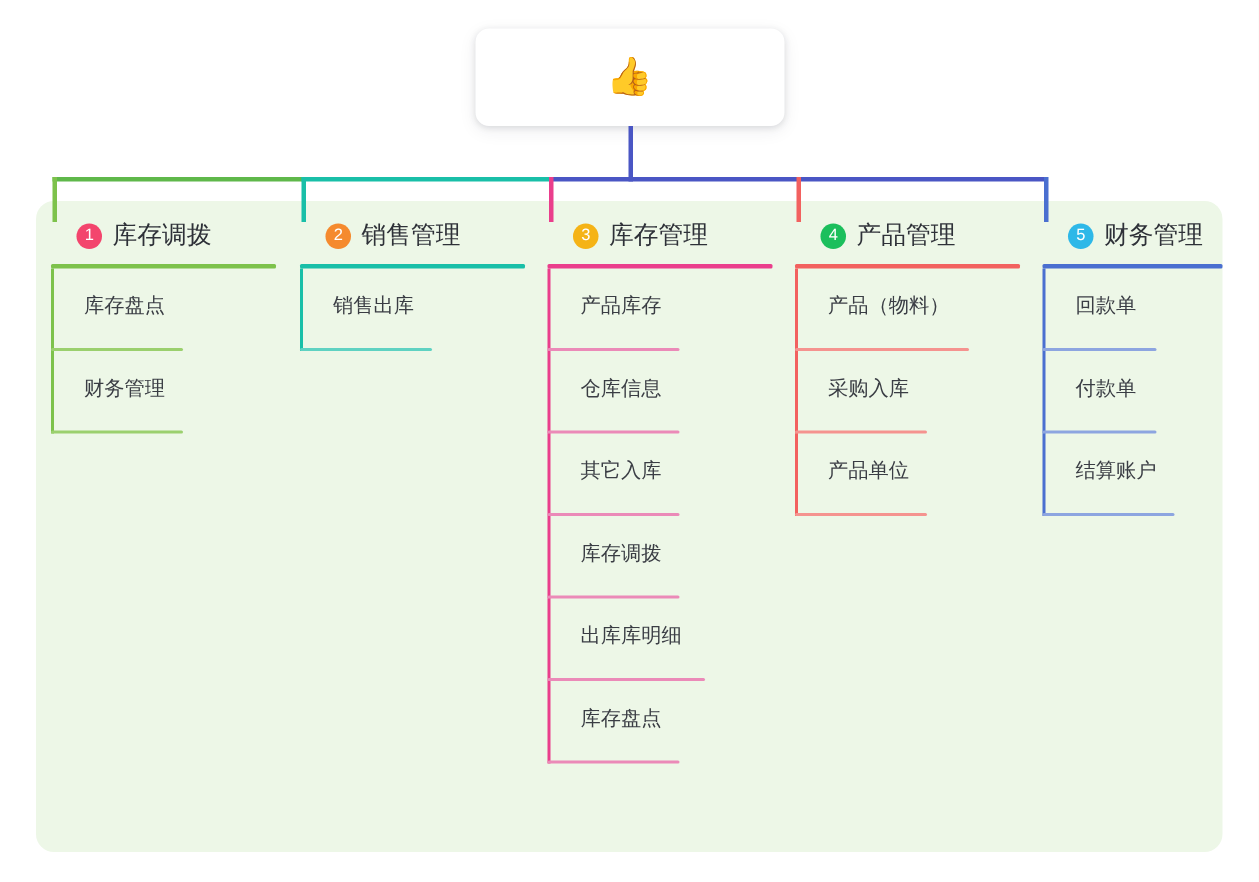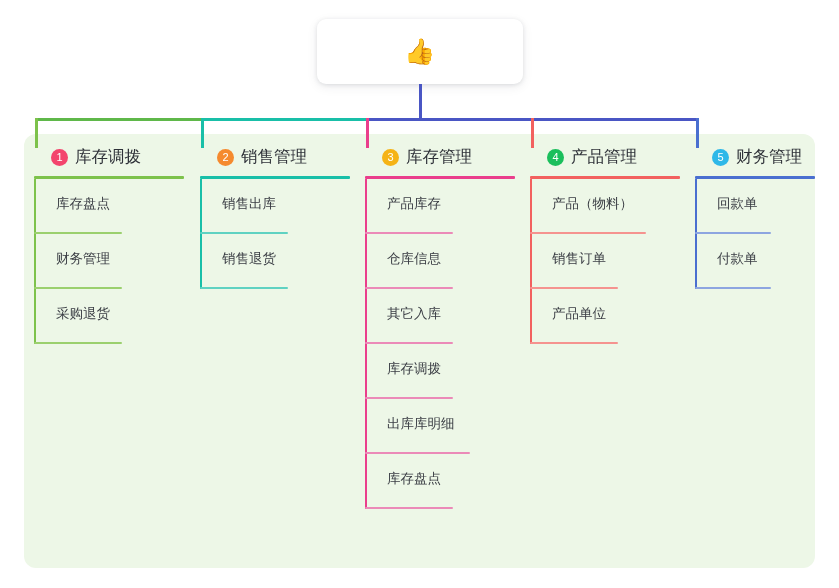--- a/index.html
+++ b/index.html
@@ -160,42 +160,32 @@
         <div class="leaf">
           <div class="spine" style="background: rgb(125, 194, 75);"></div>
           <div class="lbl">库存盘点</div>
           <div class="rule" style="background: rgb(155, 208, 110); width: 88px;"></div>
         </div>
         <div class="leaf">
           <div class="spine" style="background: rgb(125, 194, 75);"></div>
           <div class="lbl">财务管理</div>
           <div class="rule" style="background: rgb(155, 208, 110); width: 88px;"></div>
         </div>
-        <div class="leaf">
-          <div class="spine" style="background: rgb(125, 194, 75);"></div>
-          <div class="lbl">采购退货</div>
-          <div class="rule" style="background: rgb(155, 208, 110); width: 88px;"></div>
-        </div>
       </div>
       <div class="column" style="left: 200px; width: 150px;">
         <div class="col-head">
           <span class="badge" style="background: rgb(245, 138, 46);">2</span>
           <span class="col-title">销售管理</span>
         </div>
         <div class="head-rule" style="background: rgb(25, 191, 168); width: 150px;"></div>
         <div class="leaf">
           <div class="spine" style="background: rgb(25, 191, 168);"></div>
           <div class="lbl">销售出库</div>
           <div class="rule" style="background: rgb(95, 210, 194); width: 88px;"></div>
         </div>
-        <div class="leaf">
-          <div class="spine" style="background: rgb(25, 191, 168);"></div>
-          <div class="lbl">销售退货</div>
-          <div class="rule" style="background: rgb(95, 210, 194); width: 88px;"></div>
-        </div>
       </div>
       <div class="column" style="left: 365px; width: 150px;">
         <div class="col-head">
           <span class="badge" style="background: rgb(245, 179, 22);">3</span>
           <span class="col-title">库存管理</span>
         </div>
         <div class="head-rule" style="background: rgb(234, 62, 140); width: 150px;"></div>
         <div class="leaf">
           <div class="spine" style="background: rgb(234, 62, 140);"></div>
           <div class="lbl">产品库存</div>
@@ -233,21 +223,21 @@
           <span class="col-title">产品管理</span>
         </div>
         <div class="head-rule" style="background: rgb(242, 97, 95); width: 150px;"></div>
         <div class="leaf">
           <div class="spine" style="background: rgb(242, 97, 95);"></div>
           <div class="lbl">产品（物料）</div>
           <div class="rule" style="background: rgb(245, 147, 143); width: 116px;"></div>
         </div>
         <div class="leaf">
           <div class="spine" style="background: rgb(242, 97, 95);"></div>
-          <div class="lbl">销售订单</div>
+          <div class="lbl">采购入库</div>
           <div class="rule" style="background: rgb(245, 147, 143); width: 88px;"></div>
         </div>
         <div class="leaf">
           <div class="spine" style="background: rgb(242, 97, 95);"></div>
           <div class="lbl">产品单位</div>
           <div class="rule" style="background: rgb(245, 147, 143); width: 88px;"></div>
         </div>
       </div>
       <div class="column" style="left: 695px; width: 120px;">
         <div class="col-head">
@@ -258,15 +248,20 @@
         <div class="leaf">
           <div class="spine" style="background: rgb(74, 111, 208);"></div>
           <div class="lbl">回款单</div>
           <div class="rule" style="background: rgb(141, 165, 224); width: 76px;"></div>
         </div>
         <div class="leaf">
           <div class="spine" style="background: rgb(74, 111, 208);"></div>
           <div class="lbl">付款单</div>
           <div class="rule" style="background: rgb(141, 165, 224); width: 76px;"></div>
         </div>
+        <div class="leaf">
+          <div class="spine" style="background: rgb(74, 111, 208);"></div>
+          <div class="lbl">结算账户</div>
+          <div class="rule" style="background: rgb(141, 165, 224); width: 88px;"></div>
+        </div>
       </div>
     </div>
 </div>
 
 </body></html>

